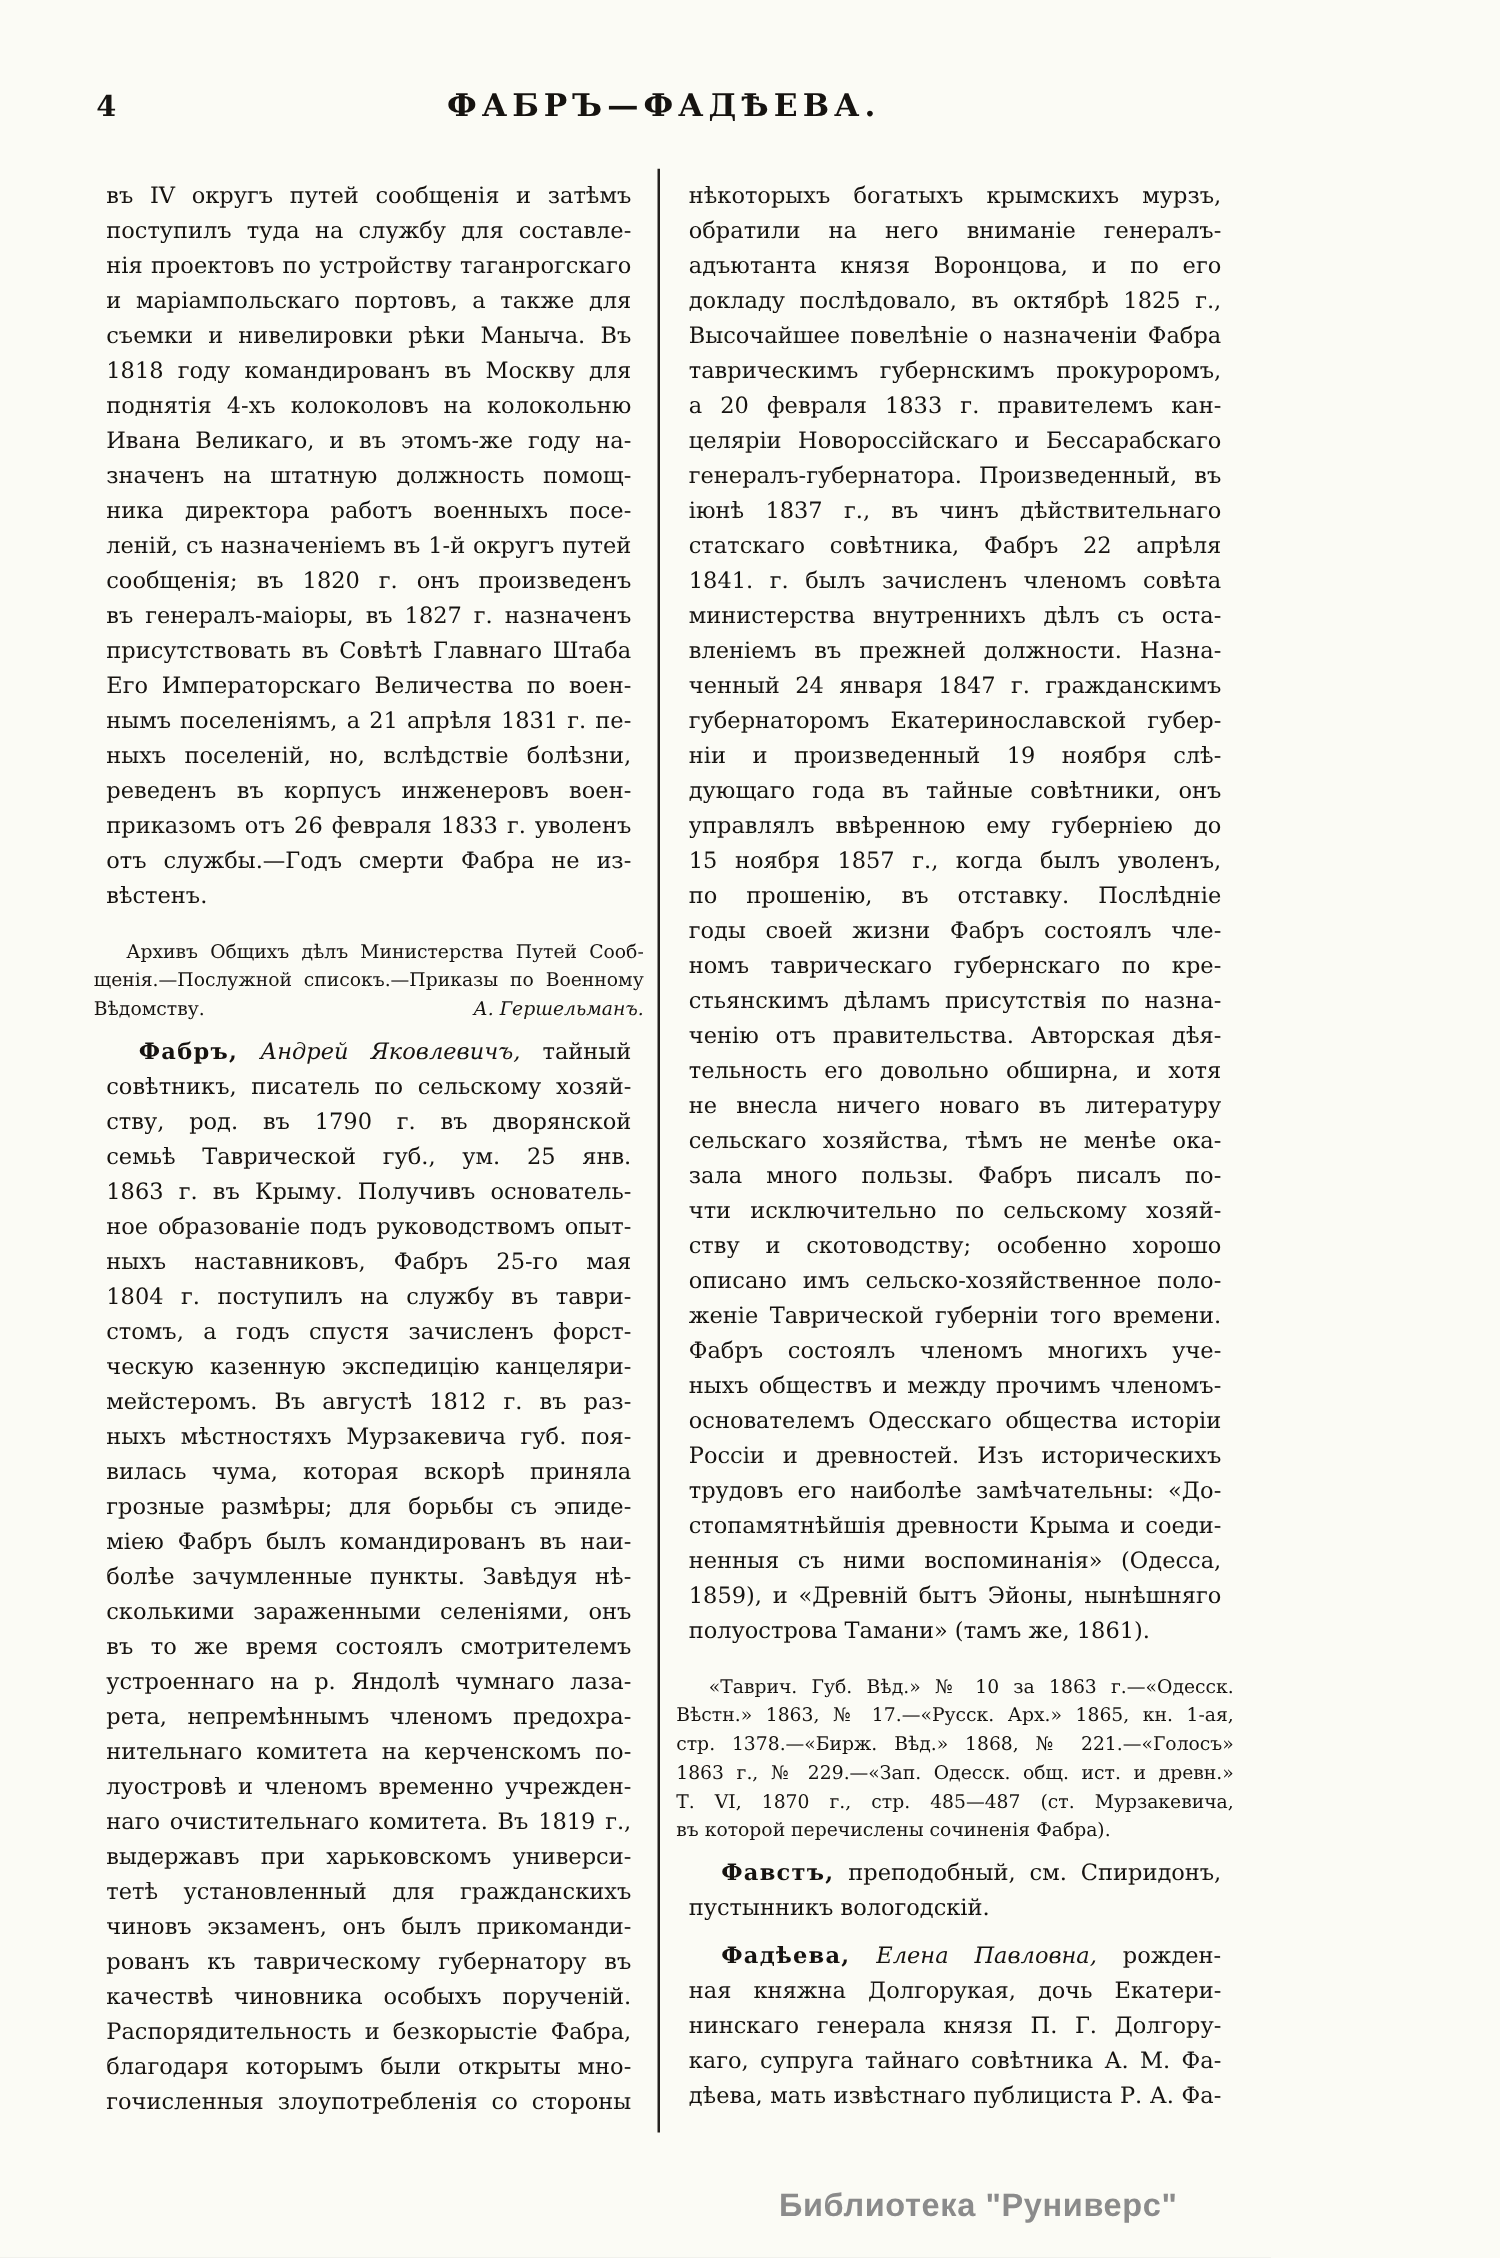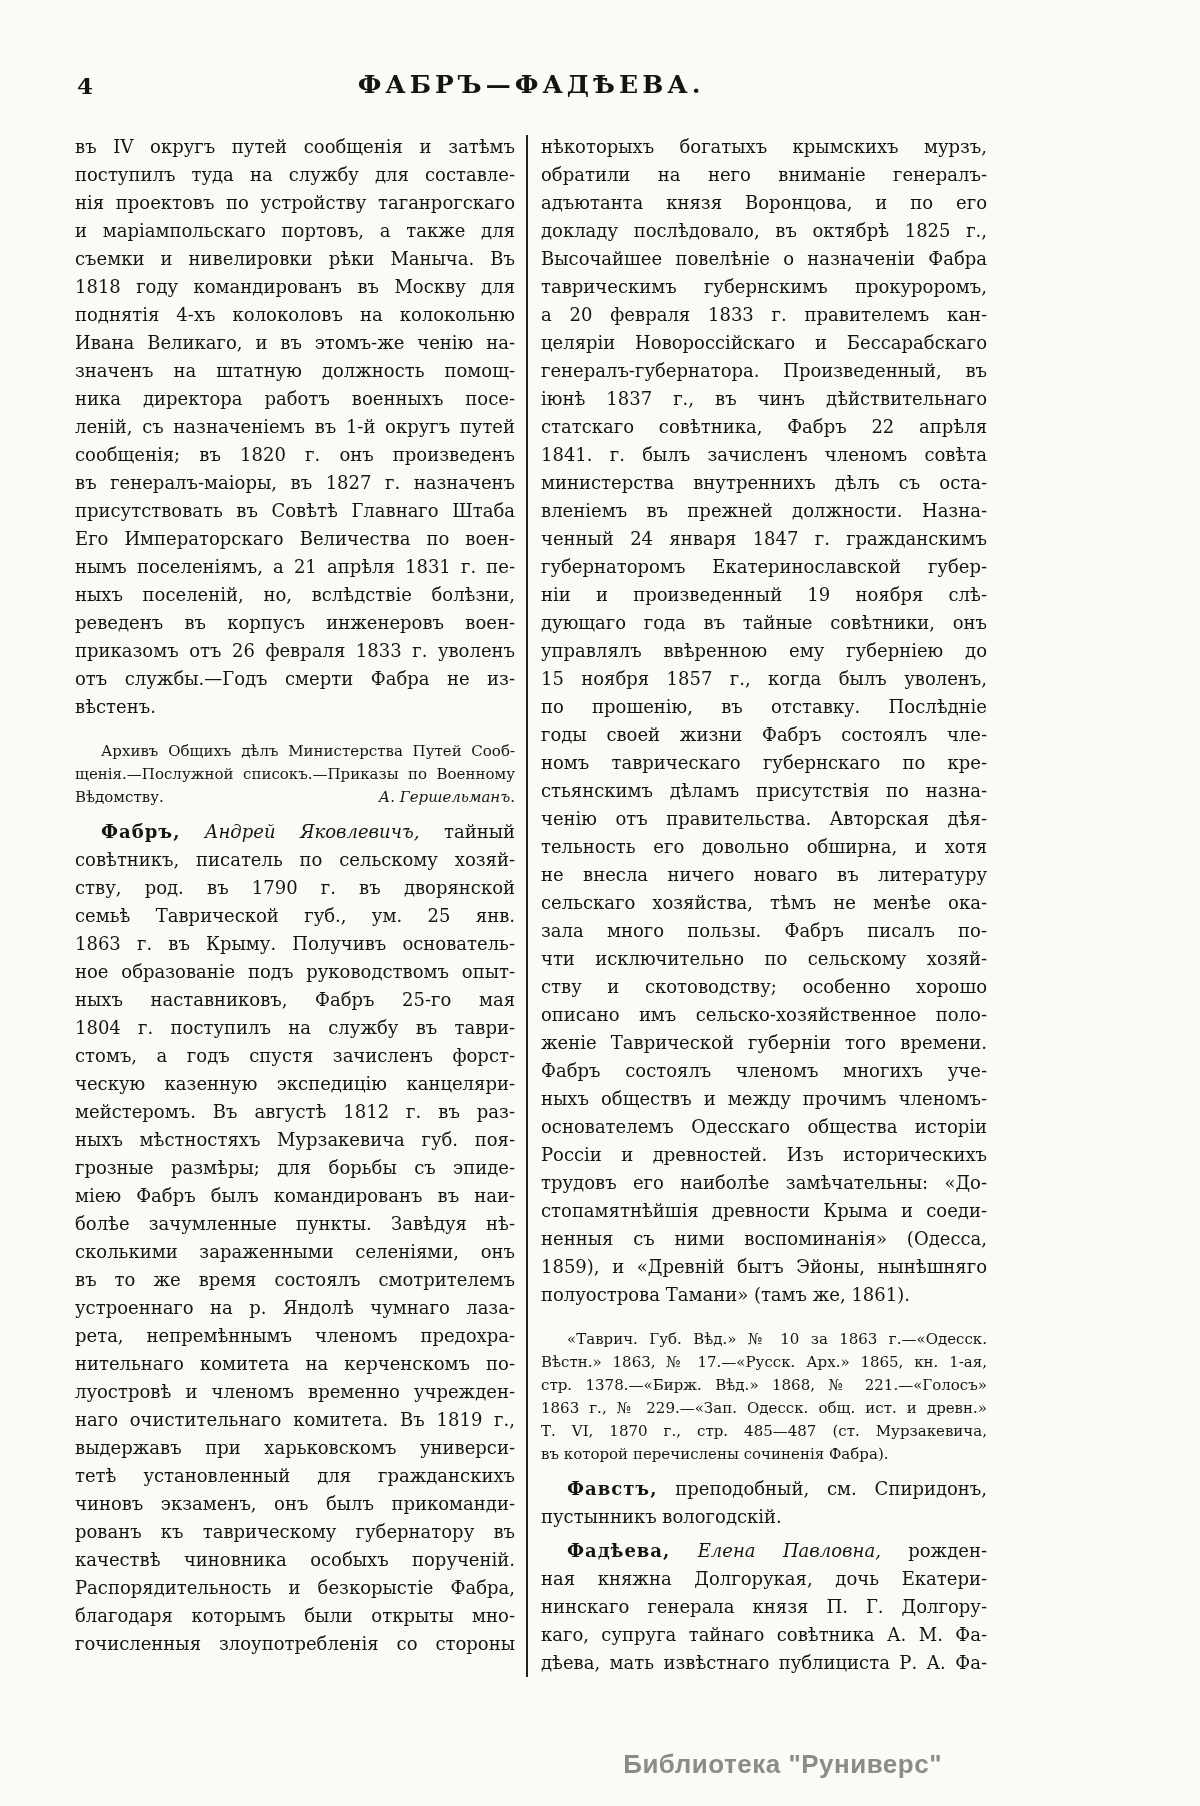--- a/index.html
+++ b/index.html
@@ -10,21 +10,21 @@
   }
   .header { position:absolute; top:70px; left:75px; width:912px; text-align:center; }
   .pagenum { position:absolute; left:2px; top:2px; font-weight:bold; font-size:23px; }
   .title { font-weight:bold; font-size:25px; letter-spacing:4px; white-space:nowrap; }
 
   .columns { position:absolute; top:133px; left:75px; width:912px; display:flex; align-items:stretch; }
   .col-left  { width:440px; }
   .divider   { width:2px; background:#24211e; margin:2px 13px 0 11px; }
   .col-right { flex:1; }
 
-  .block { margin:0; }
+  .block { margin:10px; }
   .block.small { margin:19px 0 9px; }
   .block.entry { margin-top:6px; }
 
   .line { line-height:28px; font-size:18px; text-align:justify; text-align-last:justify; }
   .block.small .line { line-height:23px; font-size:15px; }
   .line.left  { text-align-last:left; }
   .line.split { display:flex; justify-content:space-between; text-align-last:auto;align-items:flex-end; }
   .line.indent { text-indent:26px; }
   .seg.b { font-weight:bold; letter-spacing:1px; }
   .seg.i { font-style:italic; }
@@ -46,21 +46,21 @@
   <div class="columns">
     <div class="col col-left">
         <div class="block body">
           <div class="line"><span class="seg">въ IV округъ путей сообщенія и затѣмъ</span></div>
           <div class="line"><span class="seg">поступилъ туда на службу для составле-</span></div>
           <div class="line"><span class="seg">нія проектовъ по устройству таганрогскаго</span></div>
           <div class="line"><span class="seg">и маріампольскаго портовъ, а также для</span></div>
           <div class="line"><span class="seg">съемки и нивелировки рѣки Маныча. Въ</span></div>
           <div class="line"><span class="seg">1818 году командированъ въ Москву для</span></div>
           <div class="line"><span class="seg">поднятія 4-хъ колоколовъ на колокольню</span></div>
-          <div class="line"><span class="seg">Ивана Великаго, и въ этомъ-же ченію на-</span></div>
+          <div class="line"><span class="seg">Ивана Великаго, и въ этомъ-же году на-</span></div>
           <div class="line"><span class="seg">значенъ на штатную должность помощ-</span></div>
           <div class="line"><span class="seg">ника директора работъ военныхъ посе-</span></div>
           <div class="line"><span class="seg">леній, съ назначеніемъ въ 1-й округъ путей</span></div>
           <div class="line"><span class="seg">сообщенія; въ 1820 г. онъ произведенъ</span></div>
           <div class="line"><span class="seg">въ генералъ-маіоры, въ 1827 г. назначенъ</span></div>
           <div class="line"><span class="seg">присутствовать въ Совѣтѣ Главнаго Штаба</span></div>
           <div class="line"><span class="seg">Его Императорскаго Величества по воен-</span></div>
           <div class="line"><span class="seg">нымъ поселеніямъ, а 21 апрѣля 1831 г. пе-</span></div>
           <div class="line"><span class="seg">ныхъ поселеній, но, вслѣдствіе болѣзни,</span></div>
           <div class="line"><span class="seg">реведенъ въ корпусъ инженеровъ воен-</span></div>
@@ -82,20 +82,21 @@
           <div class="line"><span class="seg">ству, род. въ 1790 г. въ дворянской</span></div>
           <div class="line"><span class="seg">семьѣ Таврической губ., ум. 25 янв.</span></div>
           <div class="line"><span class="seg">1863 г. въ Крыму. Получивъ основатель-</span></div>
           <div class="line"><span class="seg">ное образованіе подъ руководствомъ опыт-</span></div>
           <div class="line"><span class="seg">ныхъ наставниковъ, Фабръ 25-го мая</span></div>
           <div class="line"><span class="seg">1804 г. поступилъ на службу въ таври-</span></div>
           <div class="line"><span class="seg">стомъ, а годъ спустя зачисленъ форст-</span></div>
           <div class="line"><span class="seg">ческую казенную экспедицію канцеляри-</span></div>
           <div class="line"><span class="seg">мейстеромъ. Въ августѣ 1812 г. въ раз-</span></div>
           <div class="line"><span class="seg">ныхъ мѣстностяхъ Мурзакевича губ. поя-</span></div>
+          <div class="line"><span class="seg">вилась чума, которая вскорѣ приняла</span></div>
           <div class="line"><span class="seg">грозные размѣры; для борьбы съ эпиде-</span></div>
           <div class="line"><span class="seg">міею Фабръ былъ командированъ въ наи-</span></div>
           <div class="line"><span class="seg">болѣе зачумленные пункты. Завѣдуя нѣ-</span></div>
           <div class="line"><span class="seg">сколькими зараженными селеніями, онъ</span></div>
           <div class="line"><span class="seg">въ то же время состоялъ смотрителемъ</span></div>
           <div class="line"><span class="seg">устроеннаго на р. Яндолѣ чумнаго лаза-</span></div>
           <div class="line"><span class="seg">рета, непремѣннымъ членомъ предохра-</span></div>
           <div class="line"><span class="seg">нительнаго комитета на керченскомъ по-</span></div>
           <div class="line"><span class="seg">луостровѣ и членомъ временно учрежден-</span></div>
           <div class="line"><span class="seg">наго очистительнаго комитета. Въ 1819 г.,</span></div>

